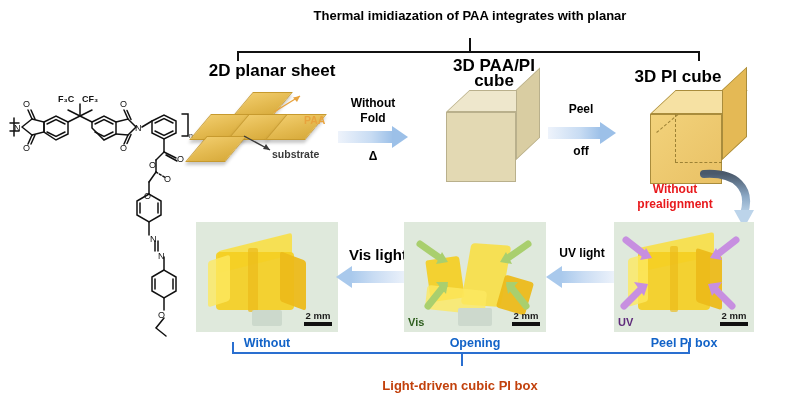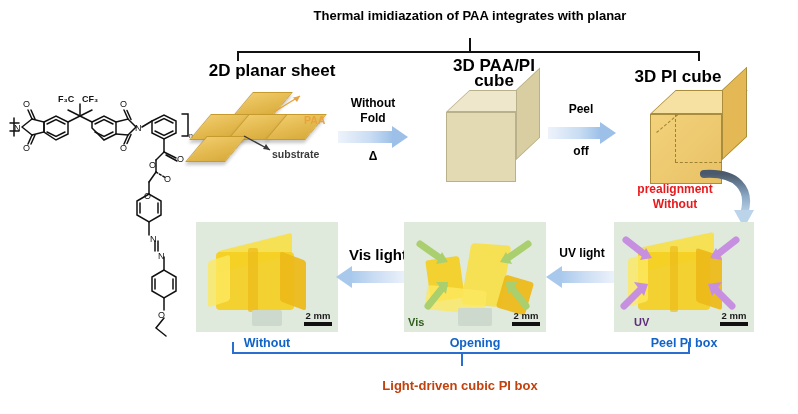--- a/index.html
+++ b/index.html
@@ -325,22 +325,22 @@
   <div id="cube-pi" class="cube abs">
     <div class="face-top"></div>
     <div class="face-side"></div>
     <div class="face-front"></div>
     <div class="hidden-v"></div>
     <div class="hidden-h"></div>
     <div class="hidden-d"></div>
   </div>
 
   <div class="abs center t-red" style="left:620px; top:182px; width:110px; font-size:12px; line-height:15px;">
+    <div>Without</div>
     <div>prealignment</div>
-    <div>Without</div>
   </div>
 
   <svg id="curve-arrow" class="abs" viewBox="0 0 64 66">
     <defs>
       <linearGradient id="cg" x1="0" y1="0" x2="0" y2="1">
         <stop offset="0%" stop-color="#4a596b"></stop>
         <stop offset="55%" stop-color="#8aa7c4"></stop>
         <stop offset="100%" stop-color="#bcd4ea"></stop>
       </linearGradient>
     </defs>
@@ -421,21 +421,21 @@
       <path d="M16 24 L4 22 L10 12 Z" fill="#c78fe0"></path>
     </svg>
     <svg class="abs" style="left:6px; top:56px; width:32px; height:32px;" viewBox="0 0 32 32">
       <path d="M4 28 L22 10" stroke="#c78fe0" stroke-width="7" stroke-linecap="round"></path>
       <path d="M14 4 L28 6 L24 18 Z" fill="#c78fe0"></path>
     </svg>
     <svg class="abs" style="left:92px; top:56px; width:32px; height:32px;" viewBox="0 0 32 32">
       <path d="M26 28 L8 10" stroke="#c78fe0" stroke-width="7" stroke-linecap="round"></path>
       <path d="M16 4 L2 6 L6 18 Z" fill="#c78fe0"></path>
     </svg>
-    <div class="photo-tag" style="color:#5e2a7a;margin-left:16px;">UV</div>
+    <div class="photo-tag" style="color:#5e2a7a;">UV</div>
     <div class="scalebar">
       <div class="lab">2 mm</div>
       <div class="bar"></div>
     </div>
   </div>
   <div class="photo-caption" style="left:610px; top:336px; width:148px;">Peel PI box</div>
 
   <div id="bot-bracket" class="abs">
     <div class="bar"></div>
     <div class="tick-l"></div>

